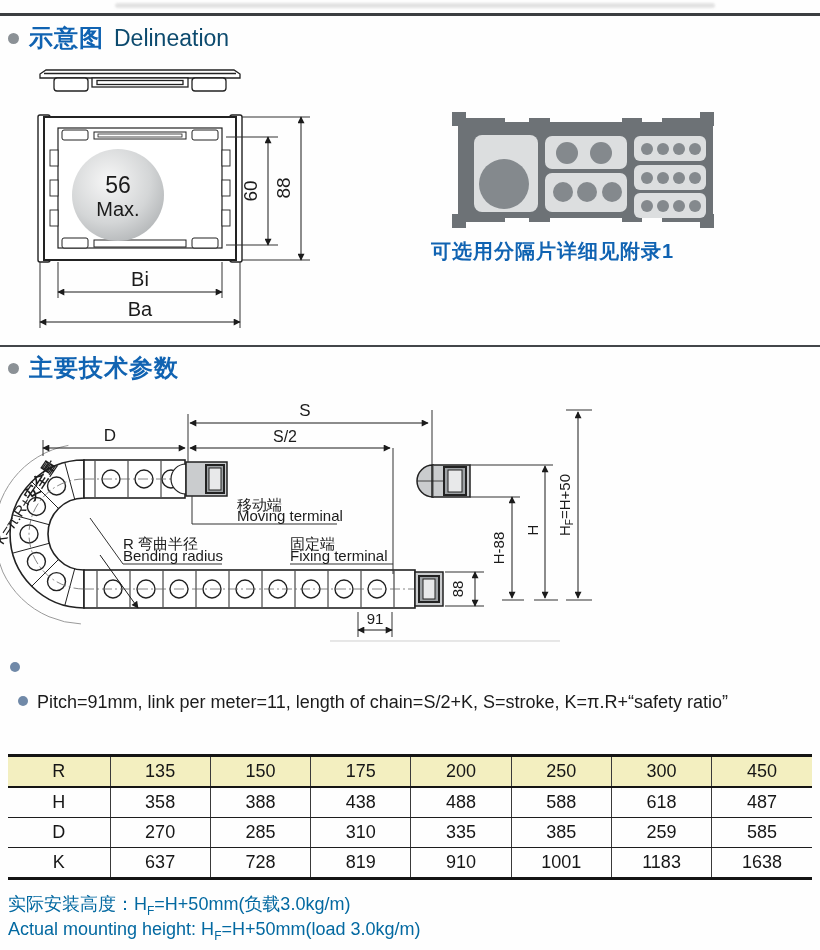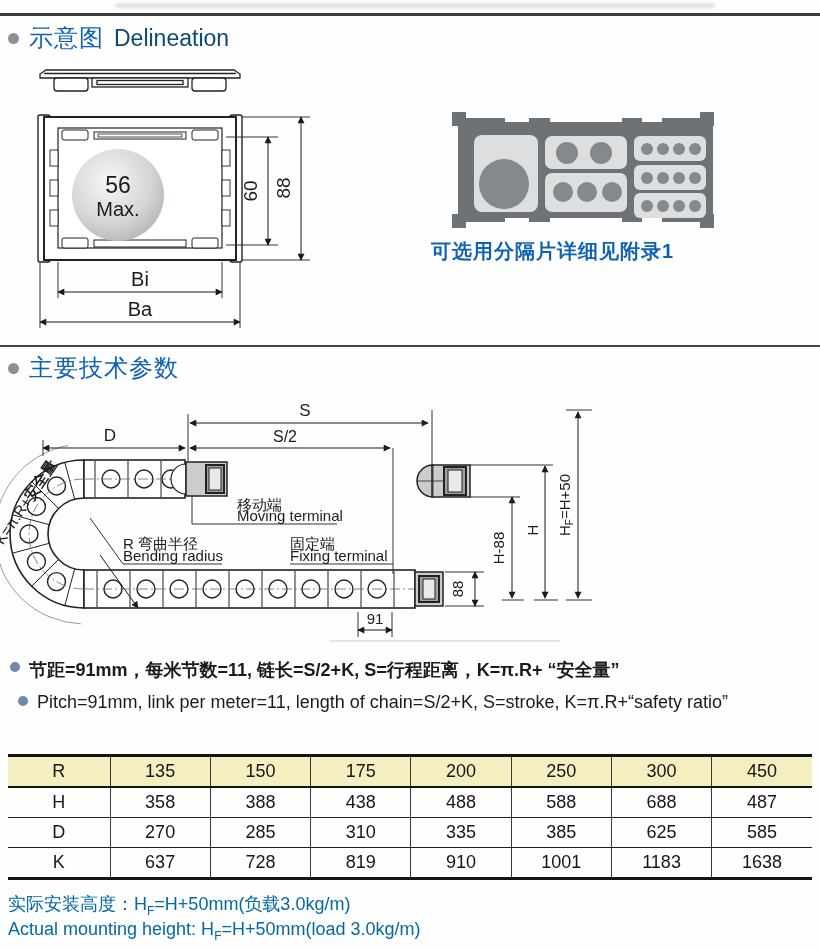--- a/index.html
+++ b/index.html
@@ -6,21 +6,21 @@
   #page{position:relative;width:820px;height:950px;background:#fefefe;overflow:hidden;
         font-family:"Liberation Sans",sans-serif;color:#1b1b1b;}
   .abs{position:absolute;}
   
   .smudge1{left:115px;top:3px;width:600px;height:5px;background:#dcdcdc;border-radius:3px;filter:blur(1px);opacity:.8;}
   .toprule{left:0;top:13px;width:820px;height:3px;background:#3b3e41;}
   .midrule{left:0;top:345px;width:820px;height:2px;background:#43464a;}
   
   .sec{display:flex;align-items:center;gap:10px;}
   .sec .dot{width:11px;height:11px;border-radius:50%;background:#8b9196;flex:0 0 auto;}
-  .sec .zh{font-size:24px;font-weight:normal;color:#1063b2;letter-spacing:1px;}
+  .sec .zh{font-size:24px;font-weight:bold;color:#1063b2;letter-spacing:1px;}
   .sec .en{font-size:23px;color:#0c4a6e;}
   .cap{left:431px;top:238px;width:320px;font-size:20px;font-weight:bold;color:#1063b2;letter-spacing:1px;}
   
   .note{display:flex;align-items:flex-start;gap:9px;font-size:18px;}
   .note .dot{width:10px;height:10px;border-radius:50%;background:#7089a8;margin-top:4px;flex:0 0 auto;}
   .note.zh{font-weight:bold;}
   
   table.spec{position:absolute;left:8px;top:754px;width:804px;border-collapse:collapse;
              border-top:3px solid #141414;border-bottom:3px solid #141414;table-layout:fixed;}
   table.spec th,table.spec td{border-left:1px solid #3a3a3a;border-right:1px solid #3a3a3a;
@@ -305,21 +305,20 @@
     <text x="290" y="561" font-size="15">Fixing terminal</text>
     <text transform="rotate(-90 504 548)" x="504" y="548" text-anchor="middle" font-size="15">H-88</text>
     <text transform="rotate(-90 538 530)" x="538" y="530" text-anchor="middle" font-size="15">H</text>
     <text transform="rotate(-90 570 505)" x="570" y="505" text-anchor="middle" font-size="15"><tspan>H</tspan><tspan font-size="10" dy="3">F</tspan><tspan dy="-3">=H+50</tspan></text>
     <text transform="rotate(-90 463 589)" x="463" y="589" text-anchor="middle" font-size="15">88</text>
     <text x="375" y="624" text-anchor="middle" font-size="15">91</text>
   </svg>
 
   <div class="abs note zh" style="left:10px;top:658px;width:800px;">
     <span class="dot"></span>
-    <span>节距=91mm，每米节数=11, 链长=S/2+K, S=行程距离，K=π.R+ “安全量”</span>
   </div>
   <div class="abs note" style="left:18px;top:692px;width:800px;">
     <span class="dot"></span>
     <span>Pitch=91mm, link per meter=11, length of chain=S/2+K, S=stroke, K=π.R+“safety ratio”</span>
   </div>
 
   <table class="spec">
     <colgroup>
       <col style="width:102px">
         <col>
@@ -341,31 +340,31 @@
           <th>300</th>
           <th>450</th>
         </tr>
         <tr>
           <td>H</td>
           <td>358</td>
           <td>388</td>
           <td>438</td>
           <td>488</td>
           <td>588</td>
-          <td>688</td>
+          <td>618</td>
           <td>487</td>
         </tr>
         <tr>
           <td>D</td>
           <td>270</td>
           <td>285</td>
           <td>310</td>
           <td>335</td>
           <td>385</td>
-          <td>625</td>
+          <td>259</td>
           <td>585</td>
         </tr>
         <tr>
           <td>K</td>
           <td>637</td>
           <td>728</td>
           <td>819</td>
           <td>910</td>
           <td>1001</td>
           <td>1183</td>

